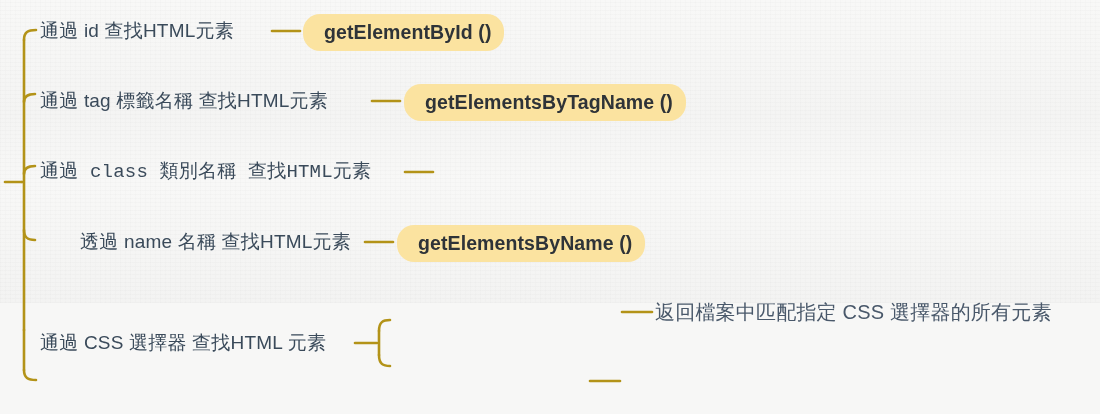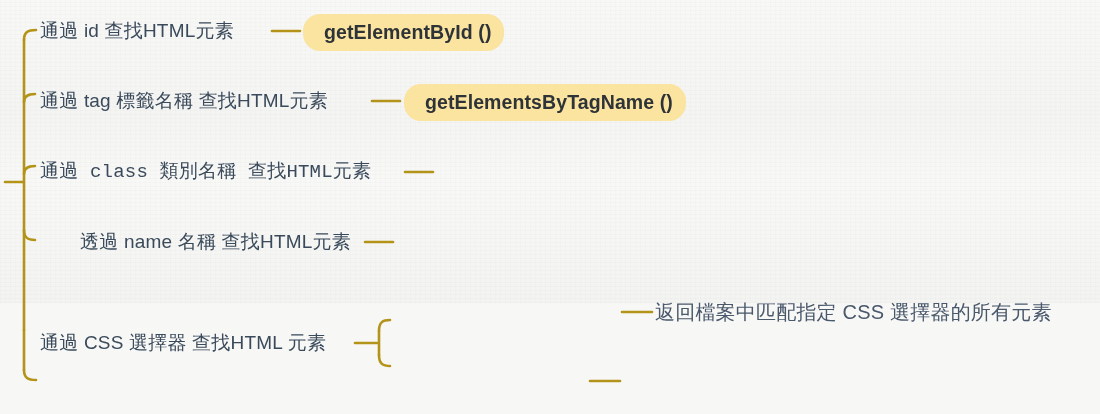--- a/index.html
+++ b/index.html
@@ -101,19 +101,20 @@
 
   <div class="node-label" style="left:40px; top:18px;">通過 id 查找HTML元素</div>
   <div class="badge" style="left:303px; top:14px;">getElementById ()</div>
 
   <div class="node-label" style="left:40px; top:88px;">通過 tag 標籤名稱 查找HTML元素</div>
   <div class="badge" style="left:404px; top:84px;">getElementsByTagName ()</div>
 
   <div class="node-label" style="left:40px; top:159px;font-family:Liberation Mono, monospace;">通過 class 類別名稱 查找HTML元素</div>
 
   <div class="node-label" style="left:40px; top:229px;margin-left:40px;">透過 name 名稱 查找HTML元素</div>
+  <div class="badge" style="left:397px; top:225px;">getElementsByName ()</div>
 
   <div class="node-label" style="left:40px; top:330px;">通過 CSS 選擇器 查找HTML 元素</div>
 
   <div class="desc" style="left:655px; top:300px;">返回檔案中匹配指定 CSS 選擇器的所有元素</div>
 
 
 </div>
 
 </body></html>

